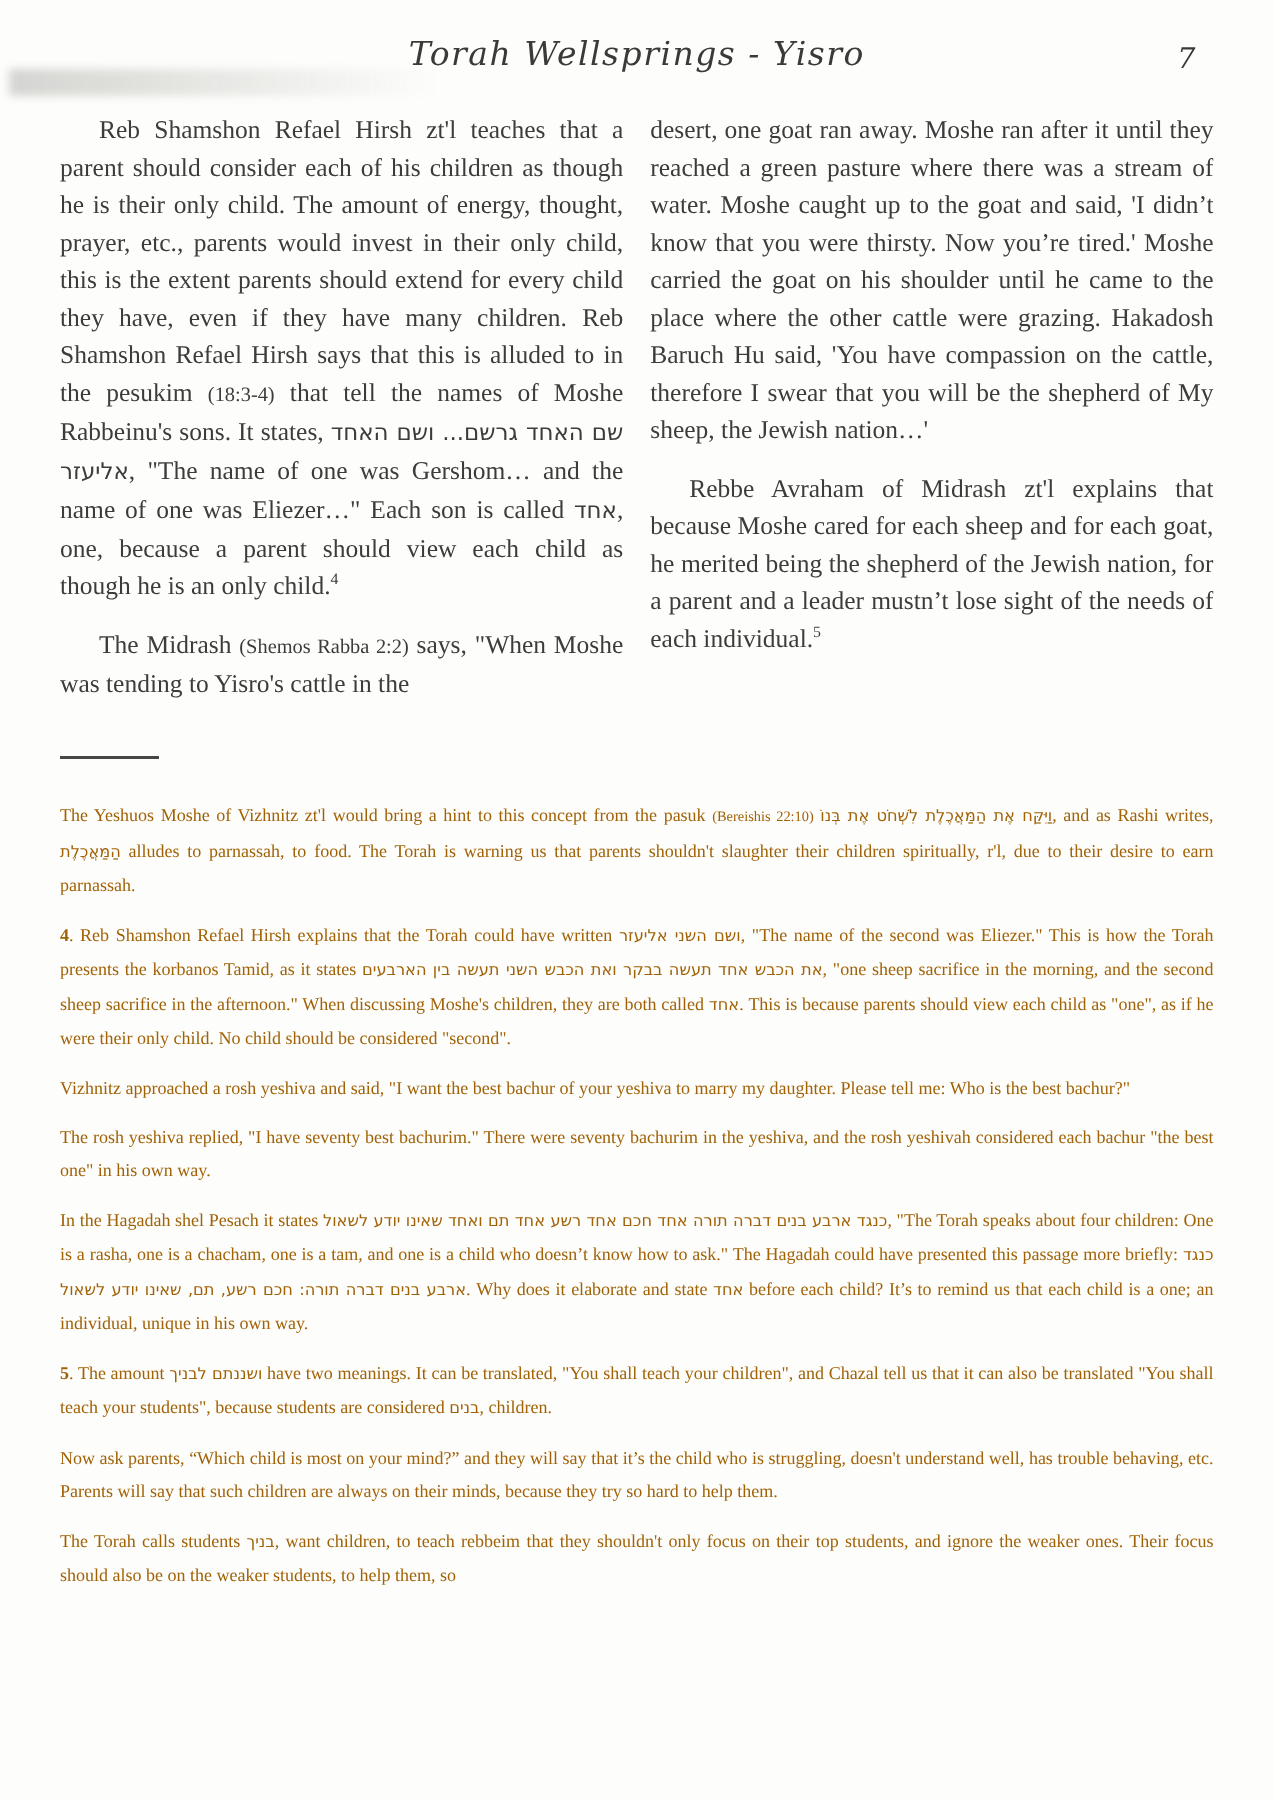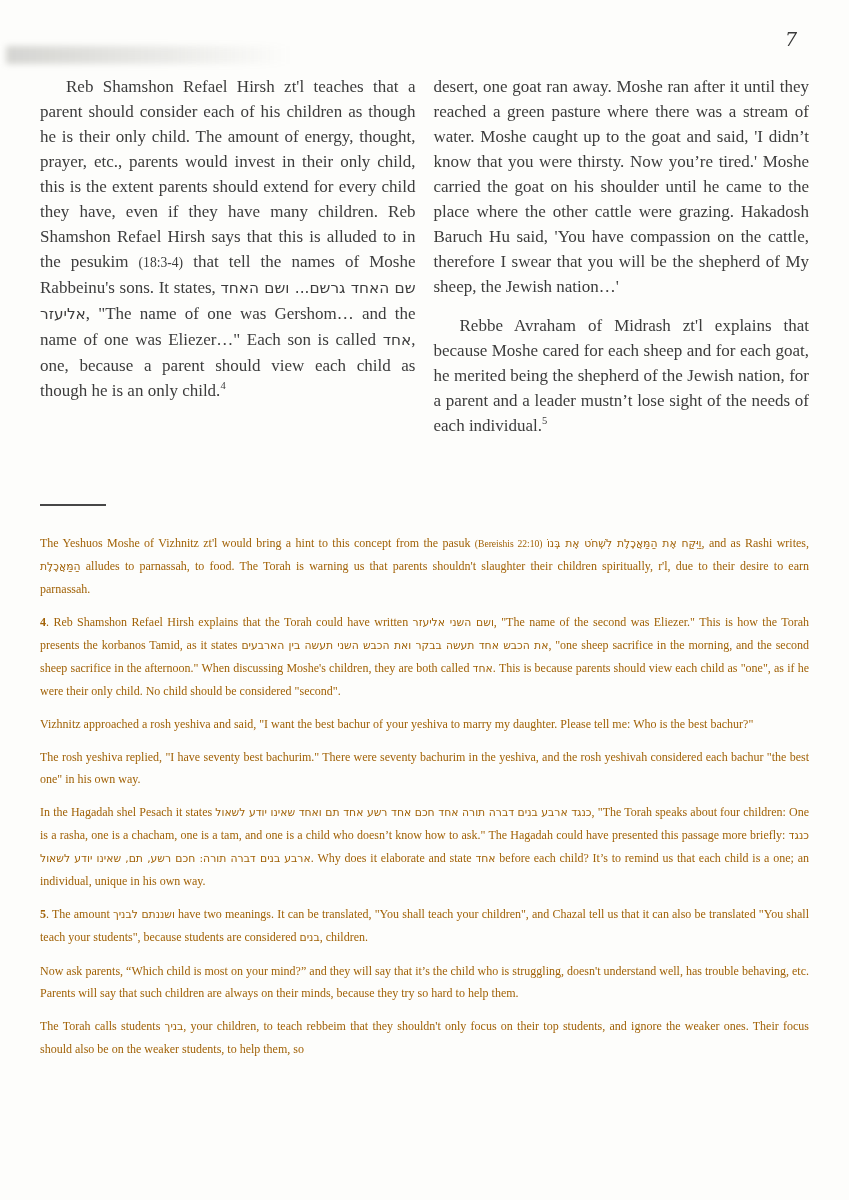--- a/index.html
+++ b/index.html
@@ -75,39 +75,41 @@
   sup{font-size:0.62em;line-height:0;}
 </style>
 </head>
 <body>
 
 <div class="artifact"></div>
 
 <div class="page">
 
   <div class="header">
+    <span class="title">Torah Wellsprings - Yisro</span>
     <span class="pageno">7</span>
   </div>
 
   <div class="columns">
     <div class="col">
       <p class="indent"><span>Reb Shamshon Refael Hirsh </span><span class="it">zt'l</span><span> teaches that a parent should consider each of his children as though he is their only child. The amount of energy, thought, prayer, etc., parents would invest in their only child, this is the extent parents should extend for every child they have, even if they have many children. Reb Shamshon Refael Hirsh says that this is alluded to in the pesukim </span><span class="cite">(18:3-4)</span><span> that tell the names of Moshe Rabbeinu's sons. It states, </span><span class="heb" dir="rtl">שם האחד גרשם... ושם האחד אליעזר</span><span>, "The name of one was Gershom… and the name of one was Eliezer…" Each son is called </span><span class="heb" dir="rtl">אחד</span><span>, one, because a parent should view each child as though he is an only child.</span><sup>4</sup></p>
+      <p class="indent"><span>The Midrash </span><span class="cite">(</span><span class="it cite">Shemos Rabba</span><span class="cite"> 2:2)</span><span> says, "When Moshe was tending to Yisro's cattle in the</span></p>
     </div>
     <div class="col">
       <p><span>desert, one goat ran away. Moshe ran after it until they reached a green pasture where there was a stream of water. Moshe caught up to the goat and said, 'I didn’t know that you were thirsty. Now you’re tired.' Moshe carried the goat on his shoulder until he came to the place where the other cattle were grazing. Hakadosh Baruch Hu said, 'You have compassion on the cattle, therefore I swear that you will be the shepherd of My sheep, the Jewish nation…'</span></p>
       <p class="indent"><span>Rebbe Avraham of Midrash </span><span class="it">zt'l</span><span> explains that because Moshe cared for each sheep and for each goat, he merited being the shepherd of the Jewish nation, for a parent and a leader mustn’t lose sight of the needs of each individual.</span><sup>5</sup></p>
     </div>
   </div>
 
   <hr class="fnsep">
 
   <div class="footnotes">
     <p><span>The Yeshuos Moshe of Vizhnitz zt'l would bring a hint to this concept from the pasuk </span><span class="cite">(Bereishis 22:10)</span><span> </span><span class="heb" dir="rtl">וַיִּקַּח אֶת הַמַּאֲכֶלֶת לִשְׁחֹט אֶת בְּנוֹ</span><span>, and as Rashi writes, </span><span class="heb" dir="rtl">הַמַּאֲכֶלֶת</span><span> alludes to parnassah, to food. The Torah is warning us that parents shouldn't slaughter their children spiritually, r'l, due to their desire to earn parnassah.</span></p>
     <p><span class="bd">4</span><span>. Reb Shamshon Refael Hirsh explains that the Torah could have written </span><span class="heb" dir="rtl">ושם השני אליעזר</span><span>, "The name of the </span><span class="it">second</span><span> was Eliezer." This is how the Torah presents the korbanos Tamid, as it states </span><span class="heb" dir="rtl">את הכבש אחד תעשה בבקר ואת הכבש השני תעשה בין הארבעים</span><span>, "one sheep sacrifice in the morning, and the </span><span class="it">second</span><span> sheep sacrifice in the afternoon." When discussing Moshe's children, they are both called </span><span class="heb" dir="rtl">אחד</span><span>. This is because parents should view each child as "one", as if he were their only child. No child should be considered "second".</span></p>
     <p><span>Vizhnitz approached a </span><span class="it">rosh yeshiva</span><span> and said, "I want the best bachur of your yeshiva to marry my daughter. Please tell me: Who is the best </span><span class="it">bachur</span><span>?"</span></p>
     <p><span>The </span><span class="it">rosh yeshiva</span><span> replied, "I have seventy best </span><span class="it">bachurim</span><span>." There were seventy </span><span class="it">bachurim</span><span> in the yeshiva, and the rosh yeshivah considered each bachur "the best one" in his own way.</span></p>
     <p><span>In the </span><span class="it">Hagadah shel Pesach</span><span> it states </span><span class="heb" dir="rtl">כנגד ארבע בנים דברה תורה אחד חכם אחד רשע אחד תם ואחד שאינו יודע לשאול</span><span>, "The Torah speaks about four children: One is a </span><span class="it">rasha</span><span>, one is a </span><span class="it">chacham</span><span>, one is a </span><span class="it">tam</span><span>, and one is a child who doesn’t know how to ask." The </span><span class="it">Hagadah</span><span> could have presented this passage more briefly: </span><span class="heb" dir="rtl">כנגד ארבע בנים דברה תורה: חכם רשע, תם, שאינו יודע לשאול</span><span>. Why does it elaborate and state </span><span class="heb" dir="rtl">אחד</span><span> before each child? It’s to remind us that each child is a one; an individual, unique in his own way.</span></p>
     <p><span class="bd">5</span><span>. The amount </span><span class="heb" dir="rtl">ושננתם לבניך</span><span> have two meanings. It can be translated, "You shall teach your children", and Chazal tell us that it can also be translated "You shall teach your students", because students are considered </span><span class="heb" dir="rtl">בנים</span><span>, children.</span></p>
     <p><span>Now ask parents, “Which child is most on your mind?” and they will say that it’s the child who is struggling, doesn't understand well, has trouble behaving, etc. Parents will say that such children are always on their minds, because they try so hard to help them.</span></p>
-    <p><span>The Torah calls students </span><span class="heb" dir="rtl">בניך</span><span>, your children, to teach </span><span class="it">rebbeim</span><span> that they shouldn't only focus on their top students, and ignore the weaker ones. Their focus should also be on the weaker students, to help them, so</span></p>
+    <p><span>The Torah calls students </span><span class="heb" dir="rtl">בניך</span><span>, want children, to teach </span><span class="it">rebbeim</span><span> that they shouldn't only focus on their top students, and ignore the weaker ones. Their focus should also be on the weaker students, to help them, so</span></p>
   </div>
 
 </div>
 
 </body></html>

